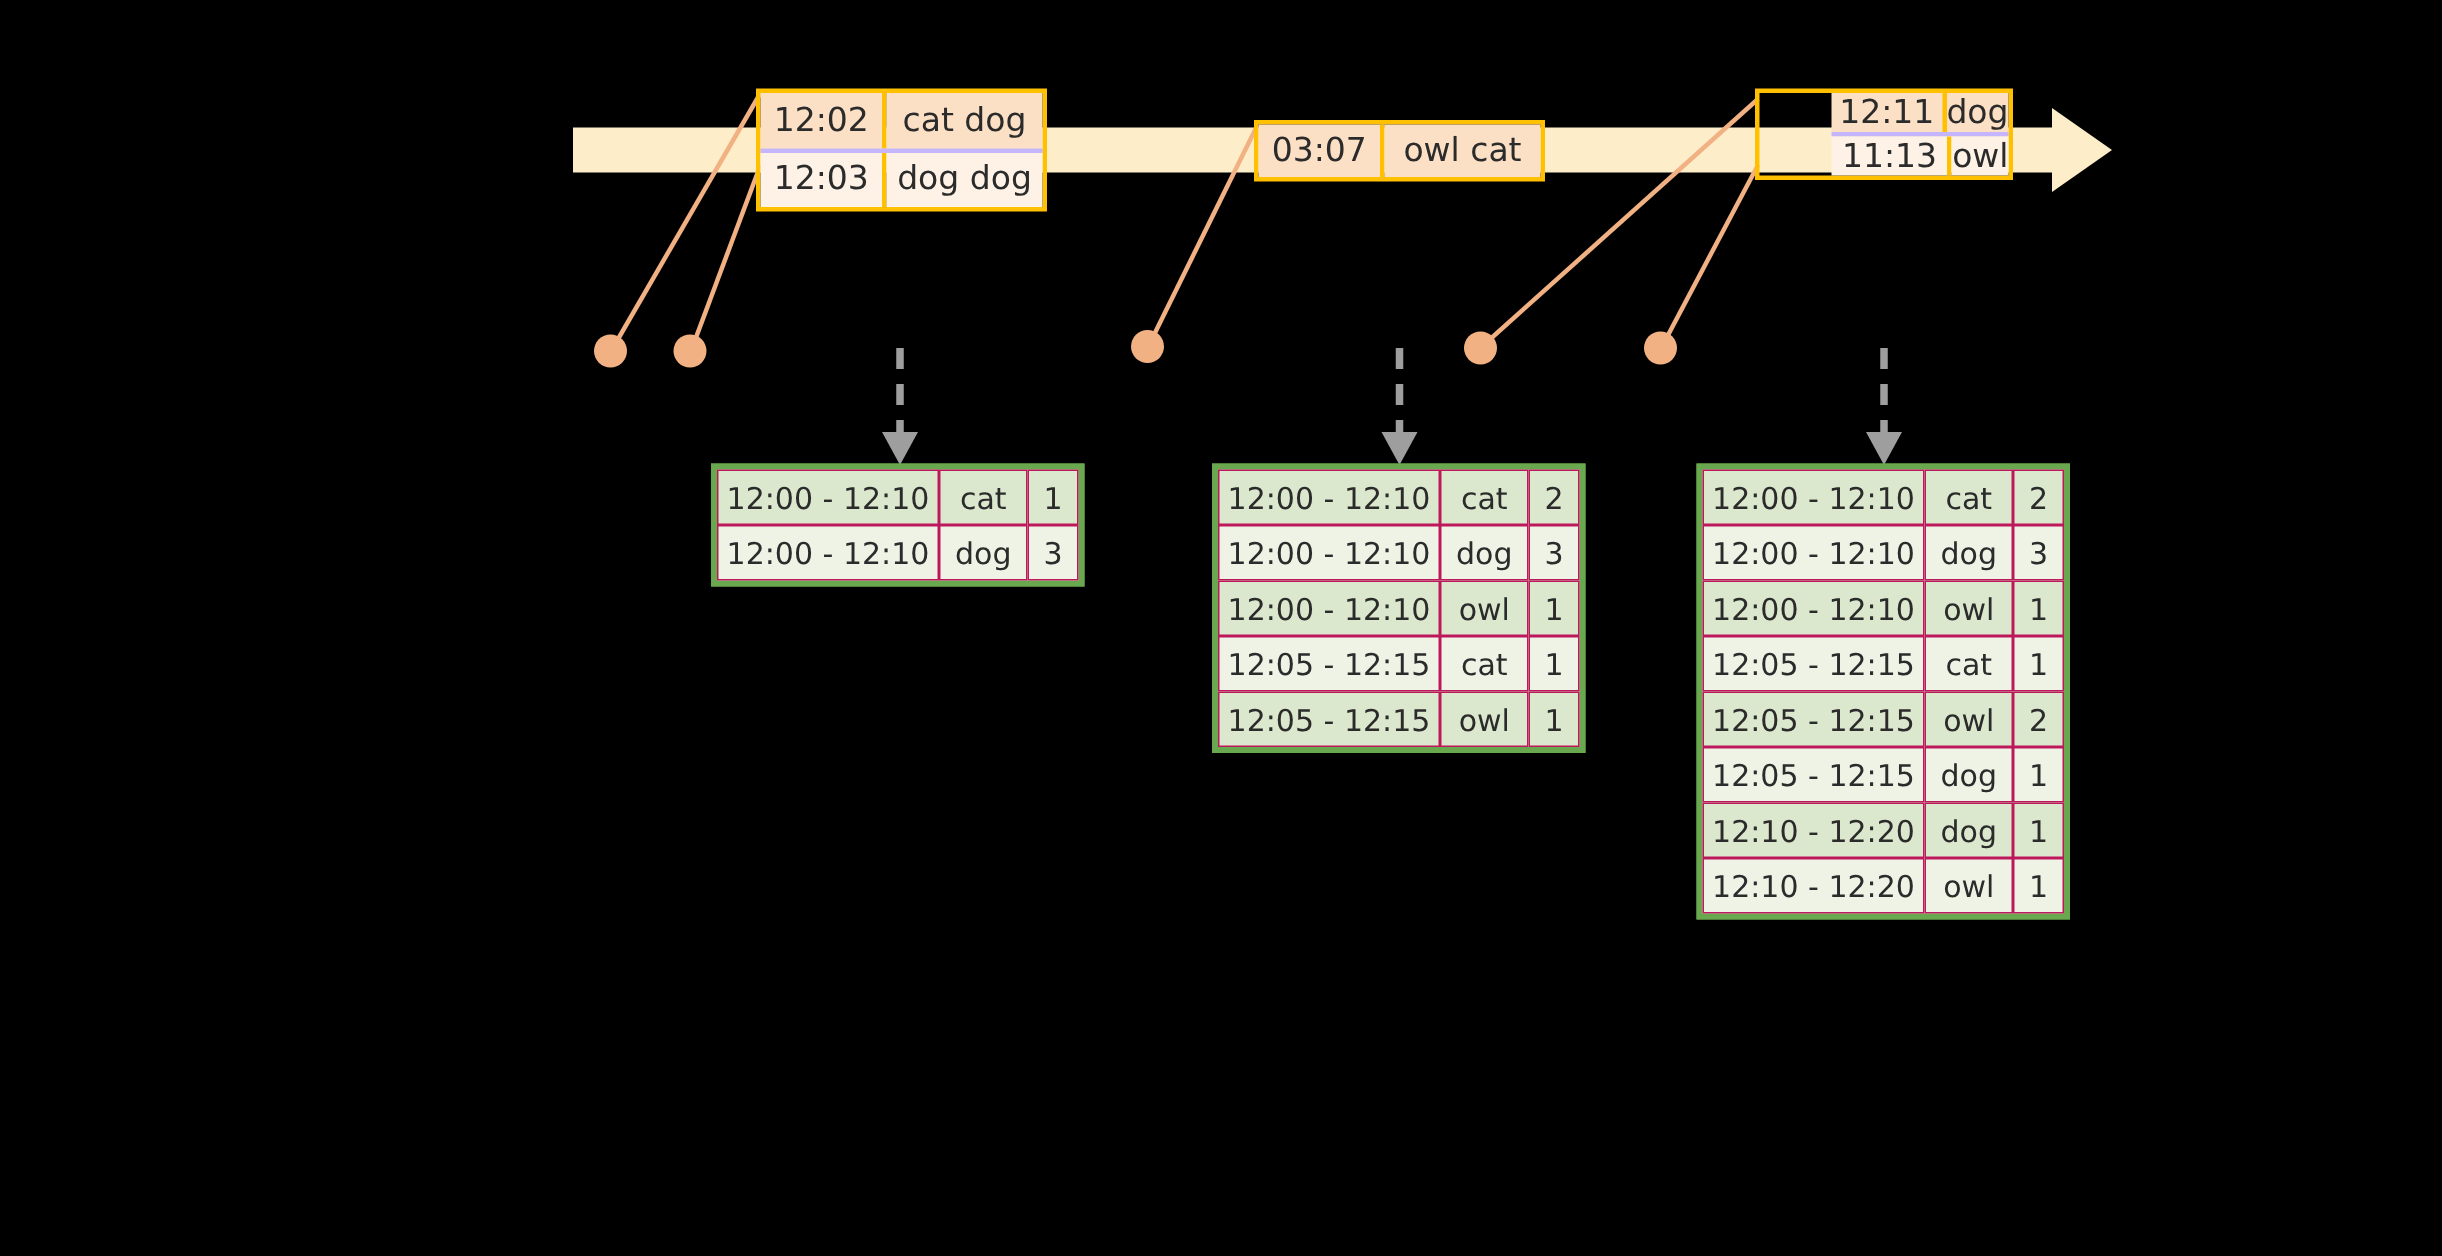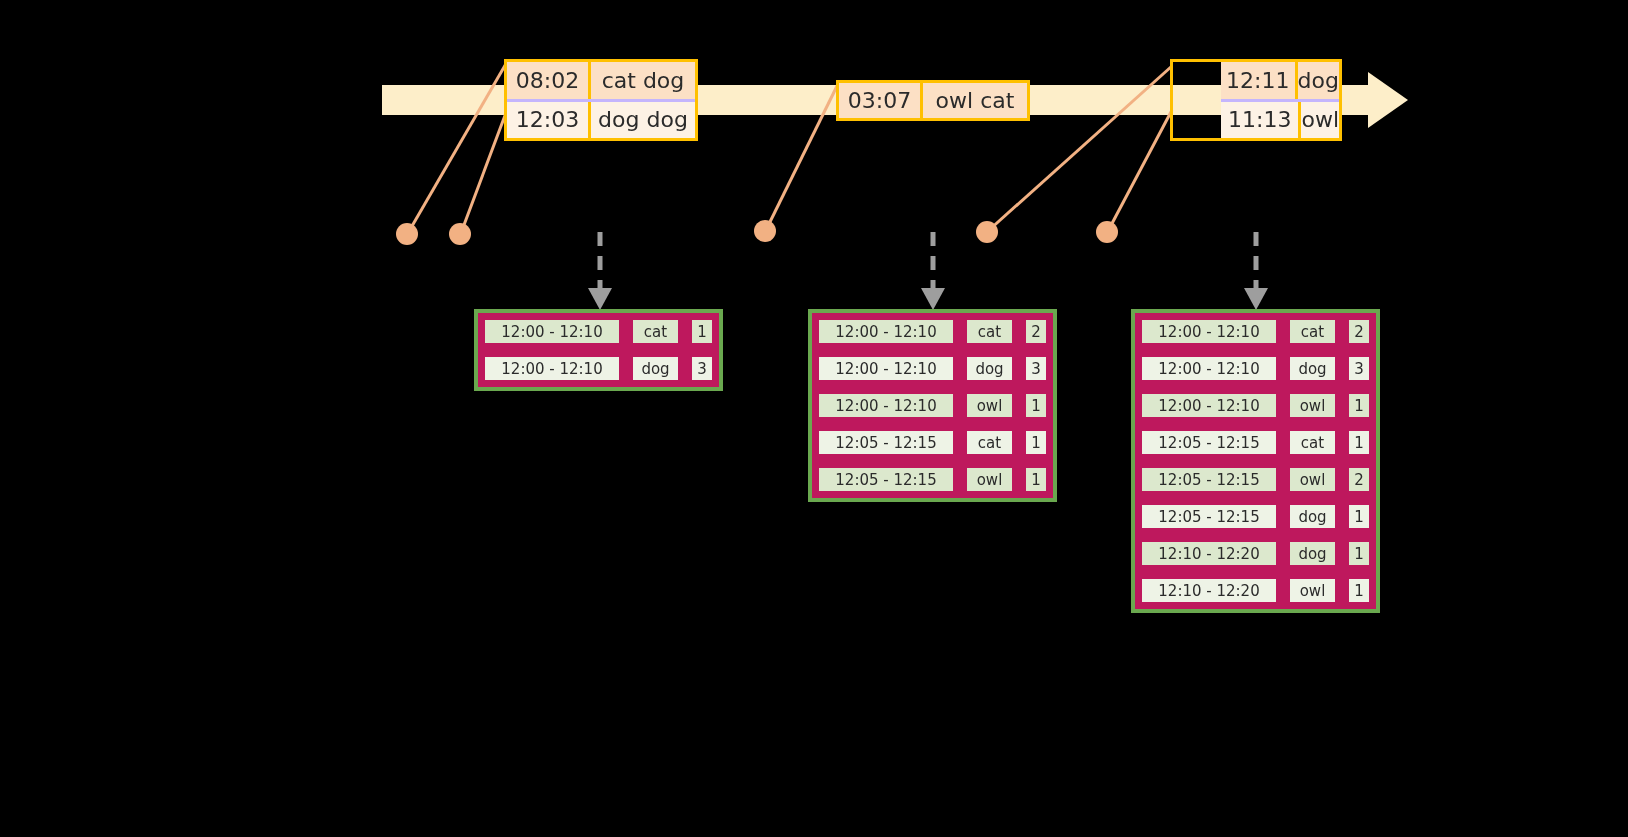--- a/index.html
+++ b/index.html
@@ -29,22 +29,22 @@
        background:#f2b183;}
   .conn{position:absolute;overflow:visible;}
 
   
   .dash-arrow{position:absolute;}
 
   
   .tbl{position:absolute;border:4px solid #6aa84f;box-sizing:border-box;
        display:flex;flex-direction:column;background:#6aa84f;}
   .trow{display:flex;box-sizing:border-box;height:37px;}
-  .tcell{display:flex;align-items:center;font-size:15px;color:#2b2b2b;
-         box-sizing:border-box;border:7px solid #be185d;}
+  .tcell{display:flex;align-items:center;font-size:20px;color:#2b2b2b;
+         box-sizing:border-box;border:1px solid #be185d;}
   .tcell.win{justify-content:center;}
   .tcell.key{justify-content:center;}
   .tcell.cnt{justify-content:center;}
   .trow.a .tcell{background:#dce8cd;}
   .trow.b .tcell{background:#eef3e6;}
 </style>
 </head>
 <body>
 
 <div id="stage">
@@ -61,37 +61,37 @@
   </svg>
 
   <div class="dot" style="left:396px;top:223px;"></div>
   <div class="dot" style="left:449px;top:223px;"></div>
   <div class="dot" style="left:754px;top:220px;"></div>
   <div class="dot" style="left:976px;top:221px;"></div>
   <div class="dot" style="left:1096px;top:221px;"></div>
 
   <div class="evt" style="left:504px;top:59px;width:194px;height:82px;">
     <div class="evt-row dark">
-      <div class="cell t">08:02</div>
+      <div class="cell t">12:02</div>
       <div class="cell v">cat dog</div>
     </div>
     <div class="evt-row light">
       <div class="cell t">12:03</div>
       <div class="cell v">dog dog</div>
     </div>
   </div>
 
   <div class="evt" style="left:836px;top:80px;width:194px;height:41px;">
     <div class="evt-row dark">
       <div class="cell t">03:07</div>
       <div class="cell v">owl cat</div>
     </div>
   </div>
 
-  <div class="evt" style="left:1170px;top:59px;width:172px;height:82px;padding-left:48px;">
+  <div class="evt" style="left:1170px;top:59px;width:172px;height:61px;padding-left:48px;">
     <div class="evt-row dark">
       <div class="cell t">12:11</div>
       <div class="cell v">dog</div>
     </div>
     <div class="evt-row light">
       <div class="cell t">11:13</div>
       <div class="cell v">owl</div>
     </div>
   </div>
 

